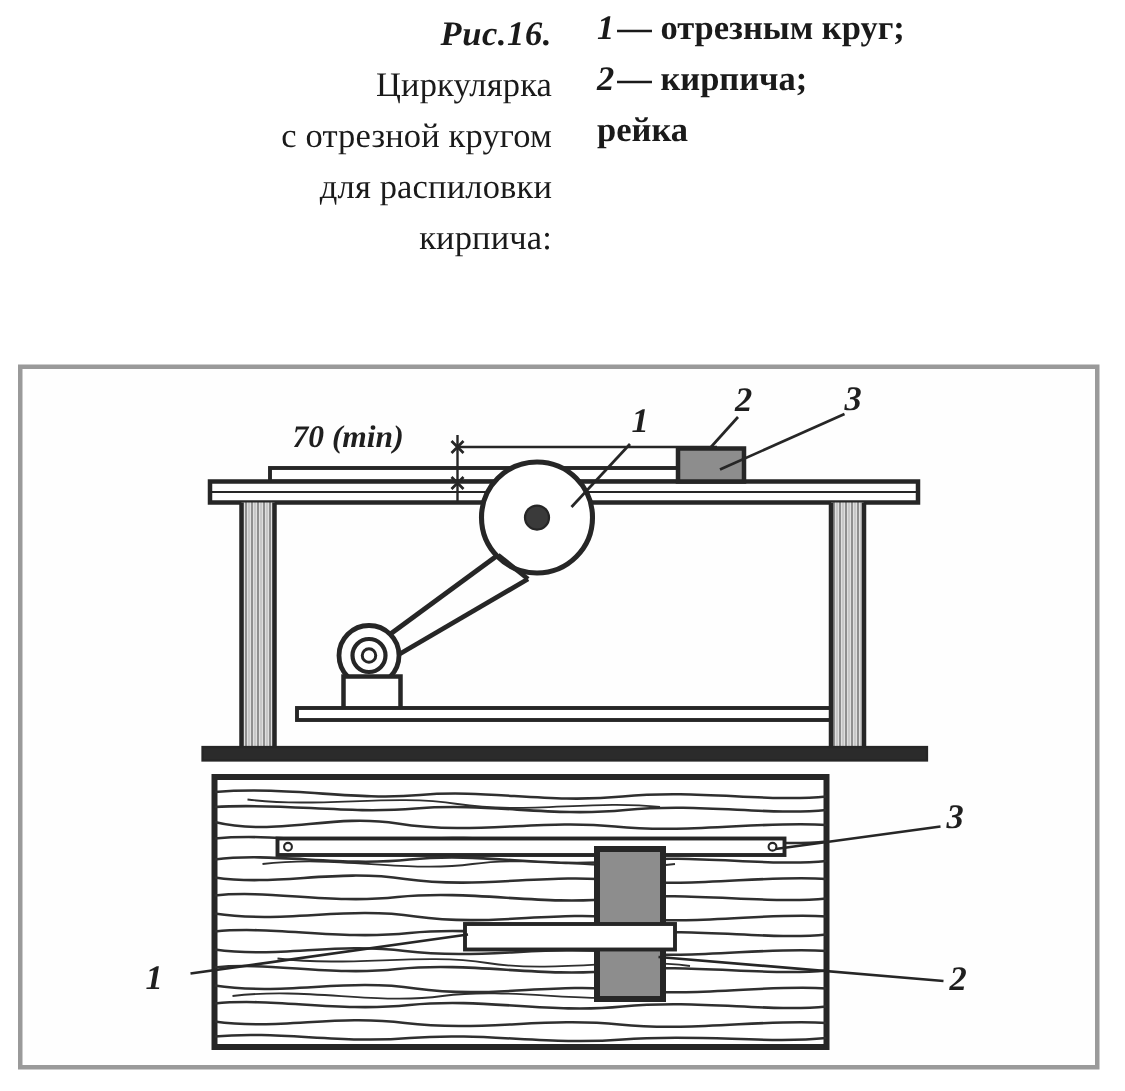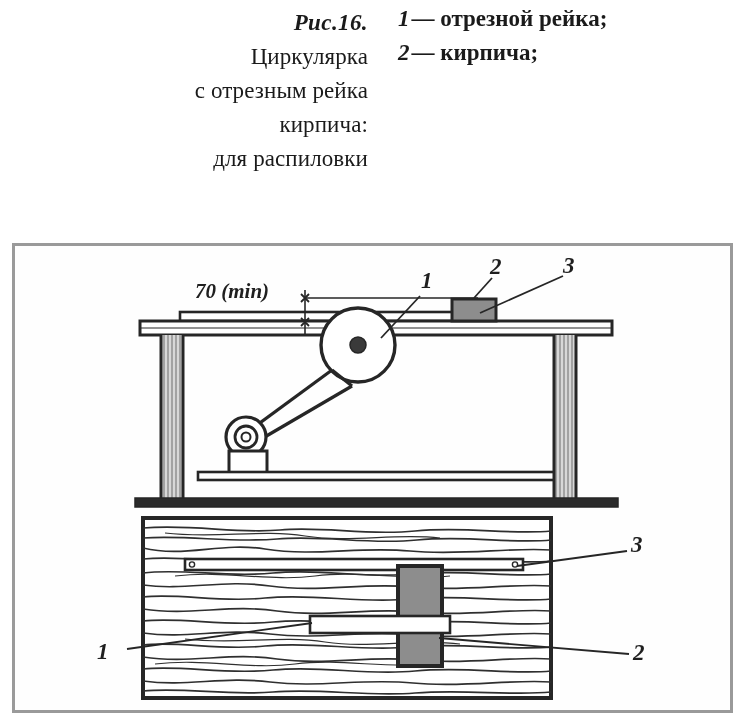--- a/index.html
+++ b/index.html
@@ -73,34 +73,35 @@
   }
 </style>
 </head>
 <body>
 
 <div class="caption-area">
 
   <div class="caption-col-left">
     <div class="cap-line fig">Рис.16.</div>
     <div class="cap-line">Циркулярка</div>
-    <div class="cap-line">с отрезным рейка</div>
+    <div class="cap-line">с отрезной кругом</div>
+    <div class="cap-line">для распиловки</div>
     <div class="cap-line">кирпича:</div>
-    <div class="cap-line">для распиловки</div>
   </div>
 
   <div class="caption-col-right">
     <div class="legend-line">
       <span class="legend-num">1</span><span>—</span>
-      <span>отрезной рейка;</span>
+      <span>отрезным круг;</span>
     </div>
     <div class="legend-line">
       <span class="legend-num">2</span><span>—</span>
       <span>кирпича;</span>
     </div>
+    <div class="legend-line">рейка</div>
   </div>
 
 </div>
 
 <div class="figure-frame">
   <svg class="figure-svg" width="715" height="464" viewBox="0 0 715 464">
 
     <defs>
 
       <pattern id="legHatch" width="4" height="8" patternUnits="userSpaceOnUse">

